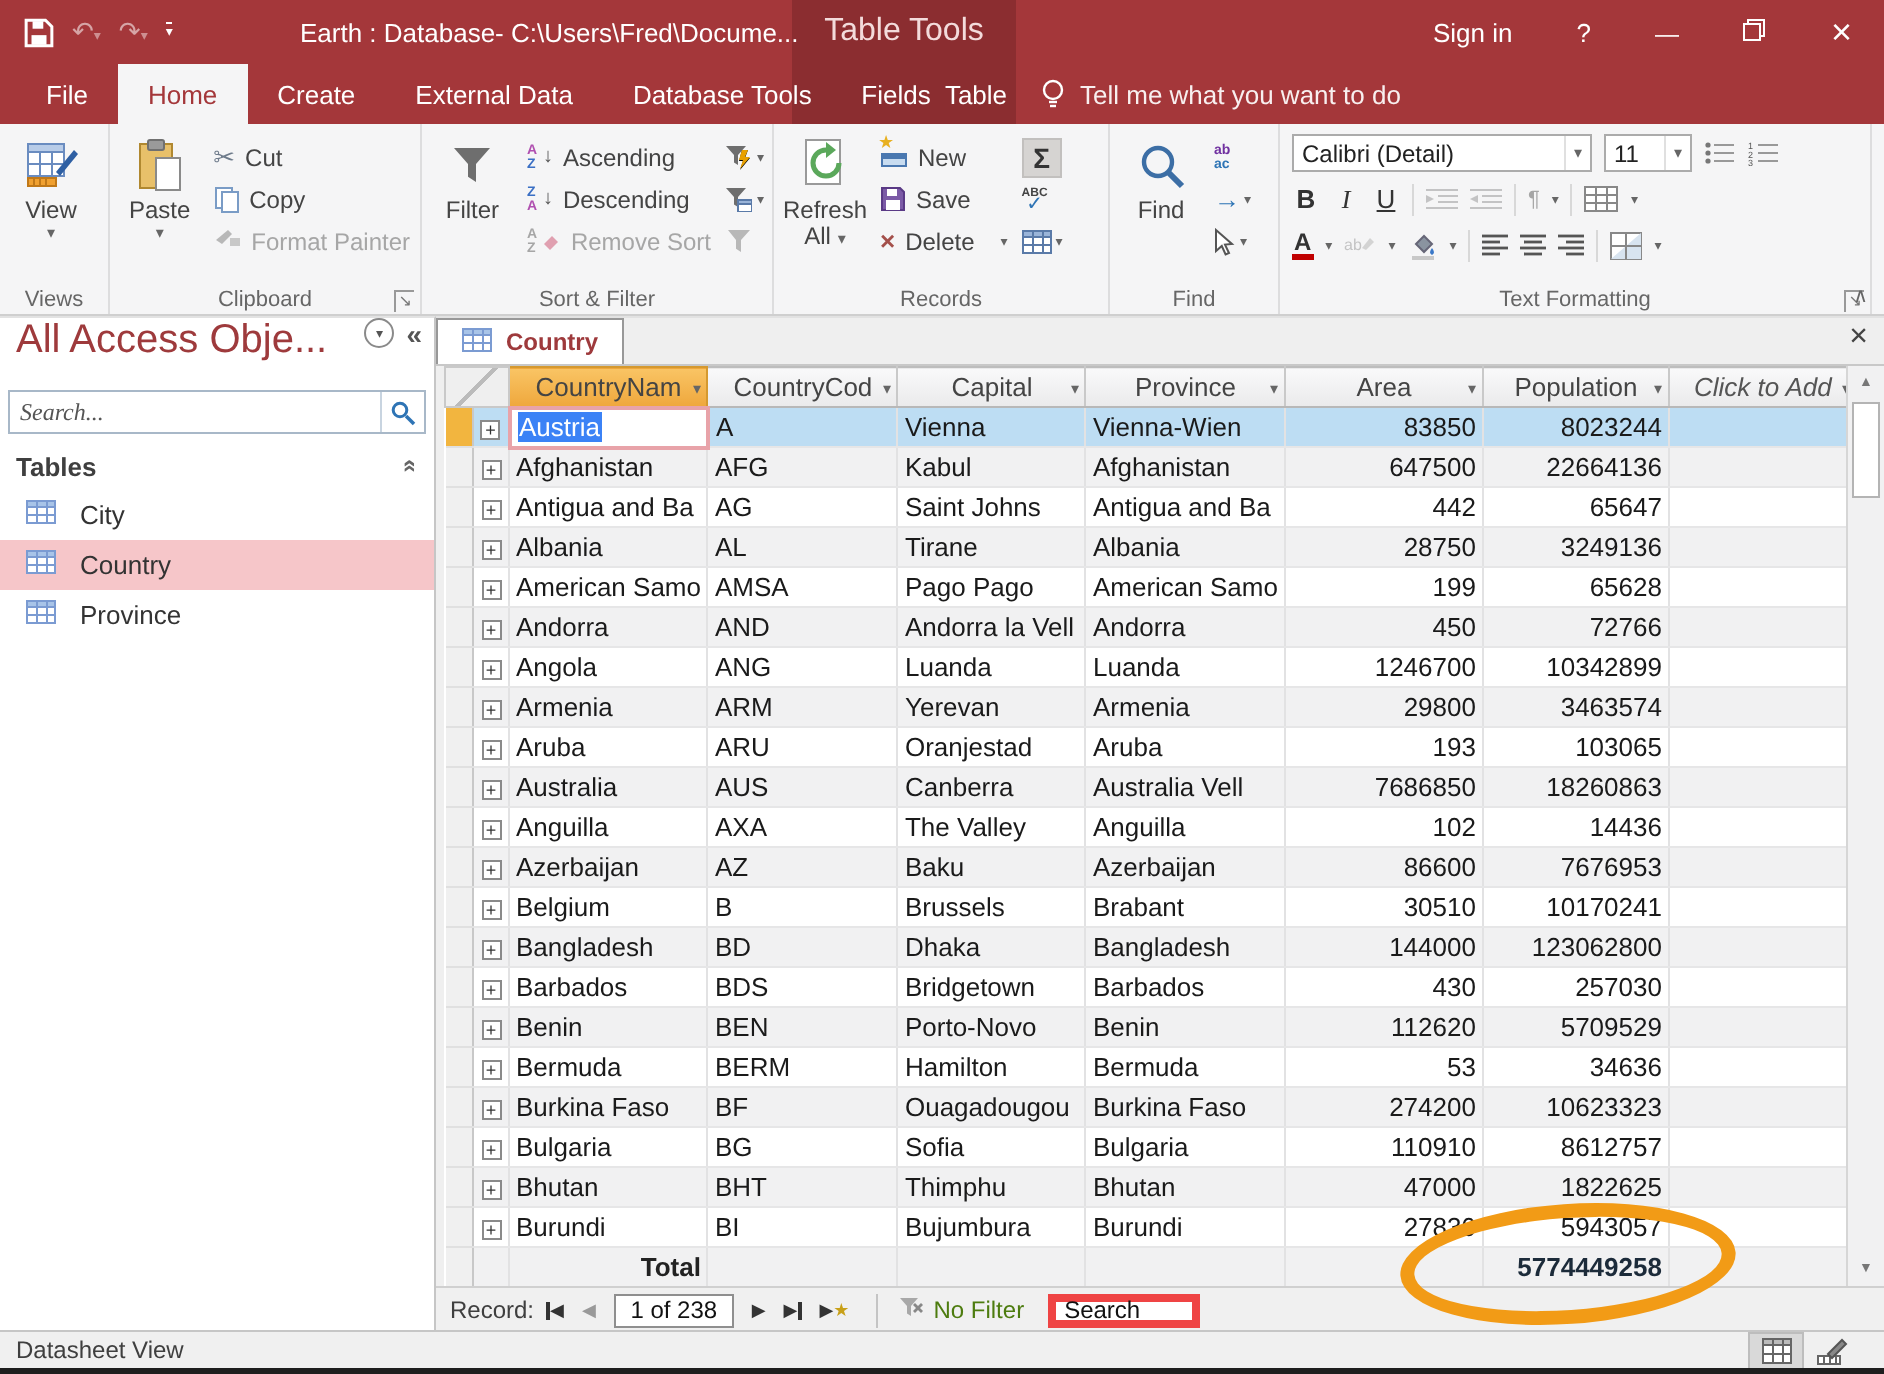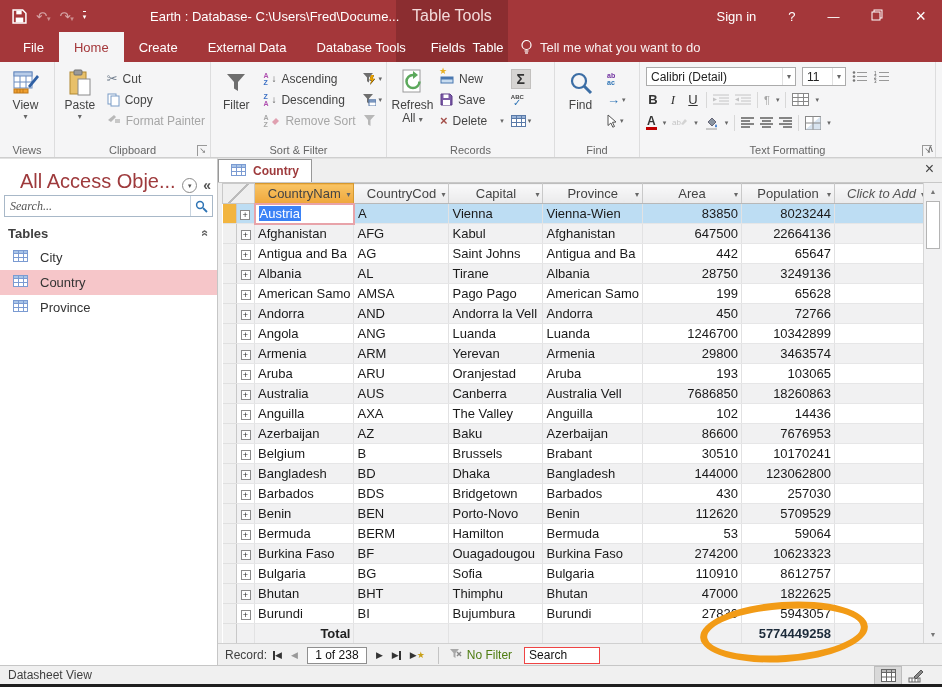--- a/index.html
+++ b/index.html
@@ -80,21 +80,21 @@
   .biu { font-size:13px; color:#333; width:14px; text-align:center; }
   .b-b::before { content:"B"; font-weight:bold; }
   .b-i::before { content:"I"; font-style:italic; font-family:"Liberation Serif",serif; }
   .b-u::before { content:"U"; text-decoration:underline; }
   .vsep { width:1px; height:16px; background:#D8D8D8; }
   .collapse-ribbon { position:absolute; right:8px; bottom:3px; color:#666; font-size:10px; }
   .collapse-ribbon::before { content:"∧"; }
 
   
   .navpane { position:absolute; top:158px; left:0; width:218px; height:507px; background:#fff; border-right:1px solid #C6C6C6; border-top:1px solid #E2E2E2; }
-  .nav-title { height:34px; display:flex; align-items:flex-end; padding:0 6px 0 8px; gap:6px;margin-left:12px; }
+  .nav-title { height:34px; display:flex; align-items:flex-start; padding:0 6px 0 8px; gap:6px; }
   .nav-title-text { color:#9E3A3C; font-size:20px; flex:1; white-space:nowrap; overflow:hidden; }
   .nav-dd { width:15px; height:15px; border:1px solid #8A8A8A; border-radius:50%; display:flex; align-items:center; justify-content:center; font-size:7px; color:#555; }
   .i-chevrons-left { color:#555; font-size:14px; font-weight:bold; }
   .i-chevrons-left::before { content:"«"; }
   .nav-search { margin:2px 4px 0 4px; height:22px; border:1px solid #A8B8C8; display:flex; align-items:center; background:#fff; }
   .nav-search .ph { flex:1; font-style:italic; font-family:"Liberation Serif",serif; color:#555; font-size:12px; padding-left:5px; }
   .nav-search .mag { width:22px; align-self:stretch; border-left:1px solid #C8D4E0; display:flex; align-items:center; justify-content:center; }
   .nav-group { height:24px; margin-top:4px; display:flex; align-items:center; padding:0 8px; font-weight:bold; color:#3F3F3F; font-size:13px; }
   .nav-group .grp-chevron { margin-left:auto; color:#666; font-size:12px; transform:rotate(90deg); }
   .nav-group .grp-chevron::before { content:"«"; }
@@ -144,21 +144,21 @@
   .rn-btn { display:flex; align-items:center; justify-content:center; height:16px; padding:0 3px; font-size:9px; color:#333; }
   .rn-bar { display:inline-block; width:2px; height:9px; background:#333; }
   .i-first::before { content:"◀"; } .i-prev::before { content:"◀"; }
   .i-next::before { content:"▶"; } .i-last::before { content:"▶"; }
   .i-newrec::before { content:"▶"; }
   .rn-star { color:#C8A018; font-size:9px; }
   .rn-star::before { content:"★"; }
   .recbox { width:60px; height:17px; border:1px solid #8F8F8F; background:#fff; display:flex; align-items:center; justify-content:center; font-size:12px; color:#111; margin:0 3px; }
   .rn-sep { width:1px; height:17px; background:#C4C4C4; margin:0 7px; }
   .nofilter { display:flex; gap:5px; color:#4d7c0f; }
-  .recsearch { width:76px; height:17px; border:1px solid #ef4444; background:#fff; display:flex; align-items:center; padding-left:4px; font-size:12px; color:#111; margin-left:9px; }
+  .recsearch { width:76px; height:17px; border:4px solid #ef4444; background:#fff; display:flex; align-items:center; padding-left:4px; font-size:12px; color:#111; margin-left:9px; }
 
   .annotation { position:absolute; left:700px; top:602px; width:168px; height:60px; border:7px solid #F29B16; border-radius:50%; transform:rotate(-4deg); z-index:50; pointer-events:none; }
 
   
   .statusbar { position:absolute; top:665px; left:0; width:942px; height:19px; background:#F0F0F0; border-top:1px solid #C6C6C6; display:flex; align-items:center; font-size:12px; color:#3F3F3F; padding-left:8px; }
   .sb-views { position:absolute; right:12px; top:0; height:19px; display:flex; }
   .sb-btn { width:28px; height:19px; display:flex; align-items:center; justify-content:center; }
   .sb-btn.active { background:#D9D9D9; border:1px solid #BDBDBD; }
   .bottomstrip { position:absolute; top:684px; left:0; width:942px; height:3px; background:#1E1E1E; }
 </style>
@@ -821,21 +821,21 @@
               <td></td>
             </tr>
             <tr class="odd">
               <td class="c-sel"></td>
               <td class="c-plus"><span class="plusbox"></span></td>
               <td>Bermuda</td>
               <td>BERM</td>
               <td>Hamilton</td>
               <td>Bermuda</td>
               <td class="num">53</td>
-              <td class="num">59064</td>
+              <td class="num">34636</td>
               <td></td>
             </tr>
             <tr class="even">
               <td class="c-sel"></td>
               <td class="c-plus"><span class="plusbox"></span></td>
               <td>Burkina Faso</td>
               <td>BF</td>
               <td>Ouagadougou</td>
               <td>Burkina Faso</td>
               <td class="num">274200</td>

